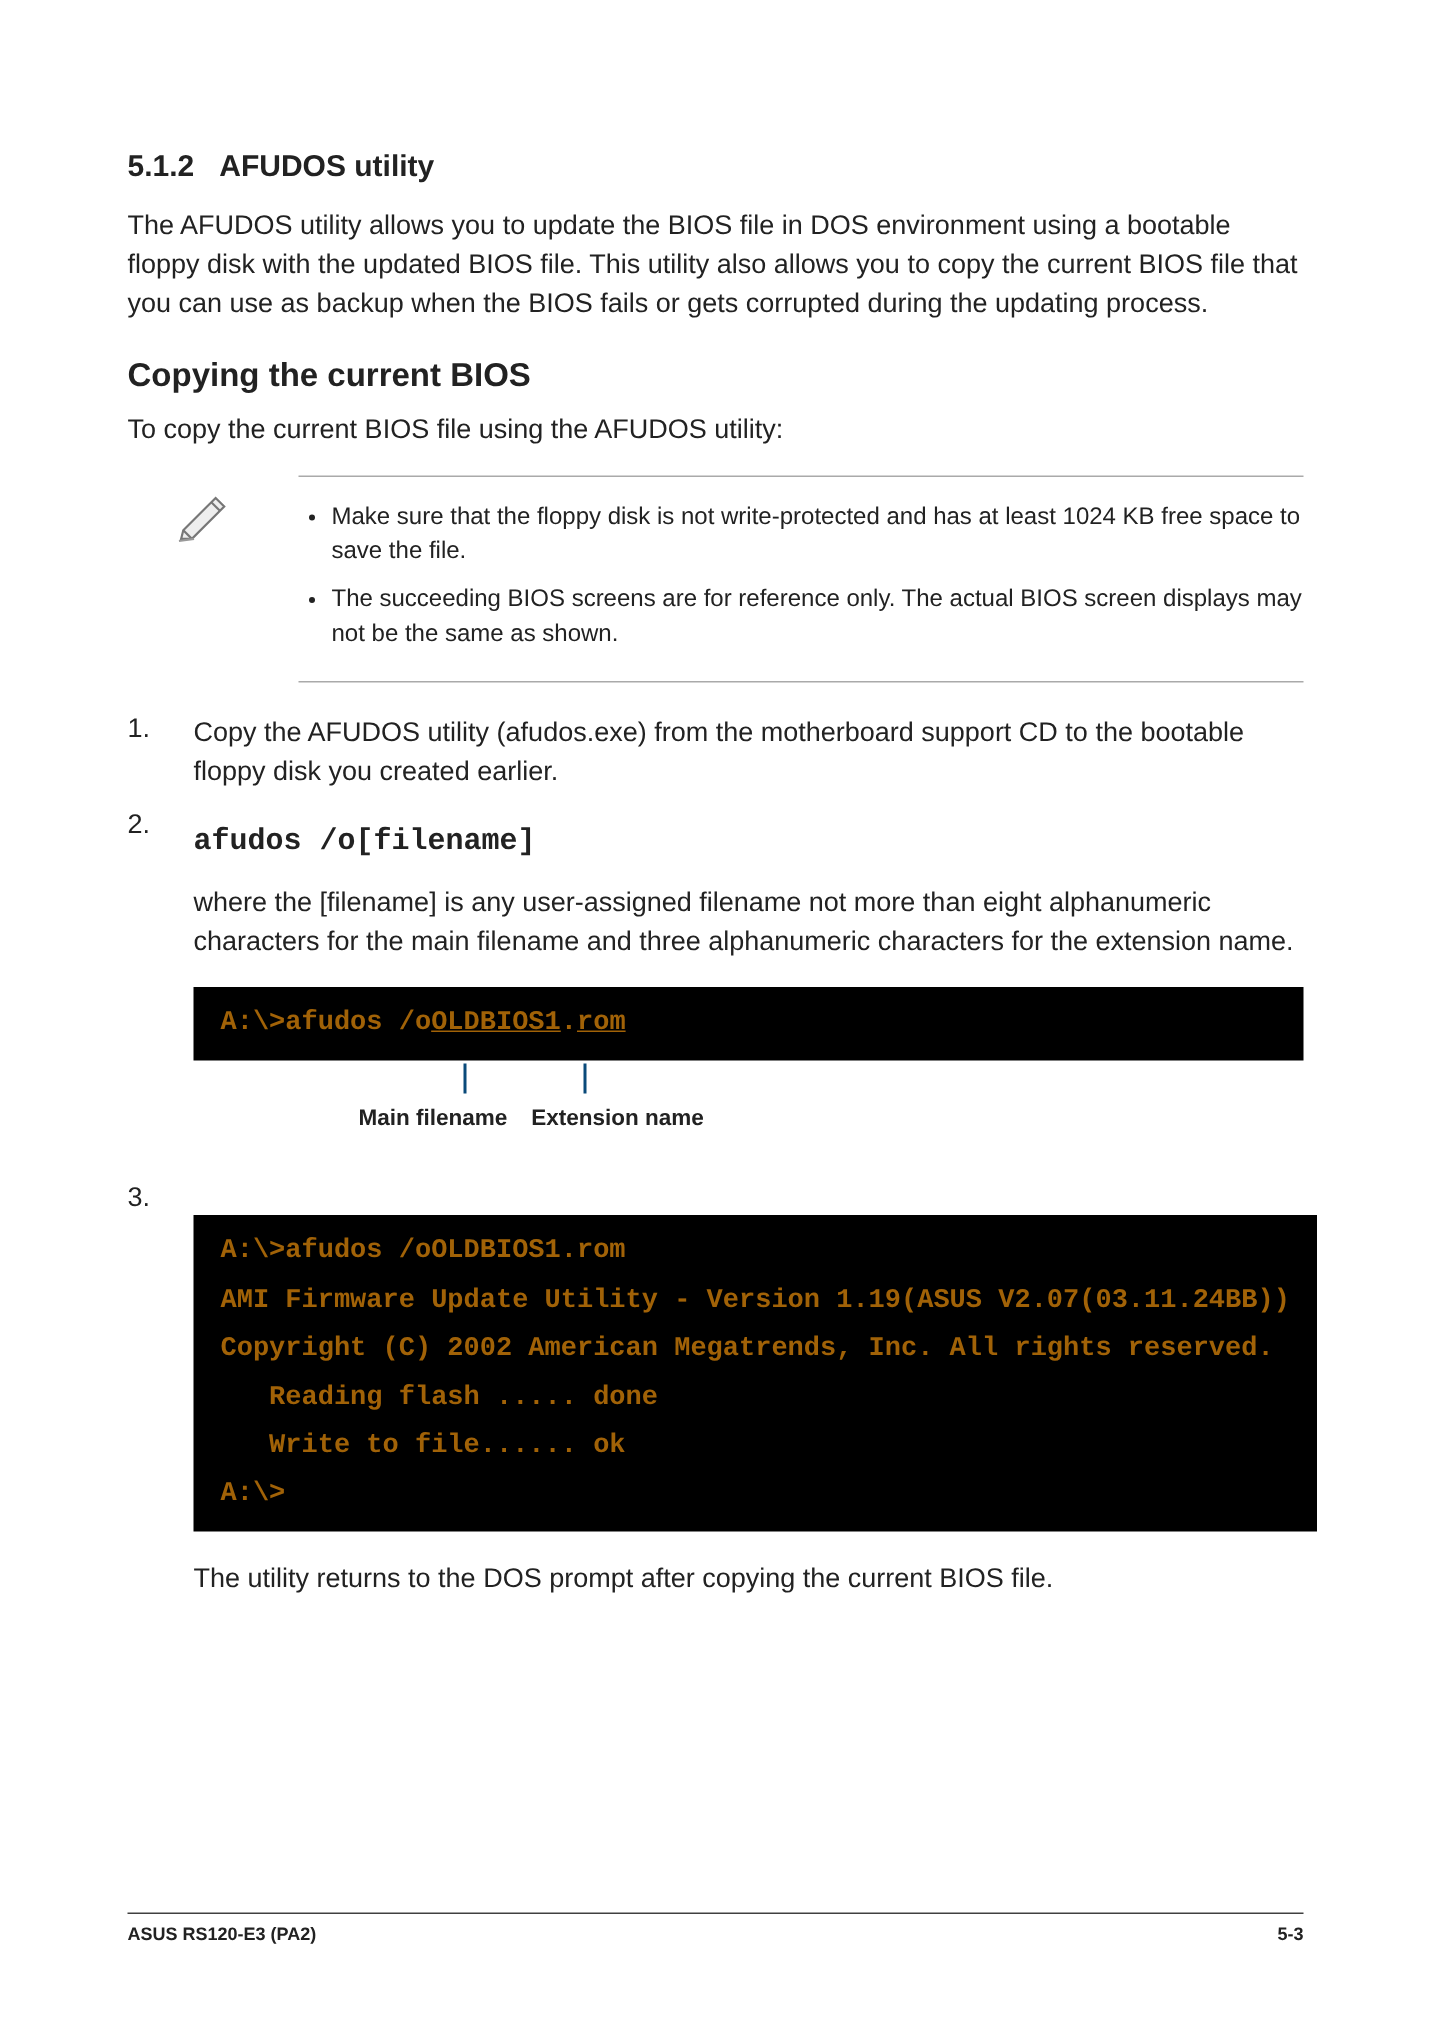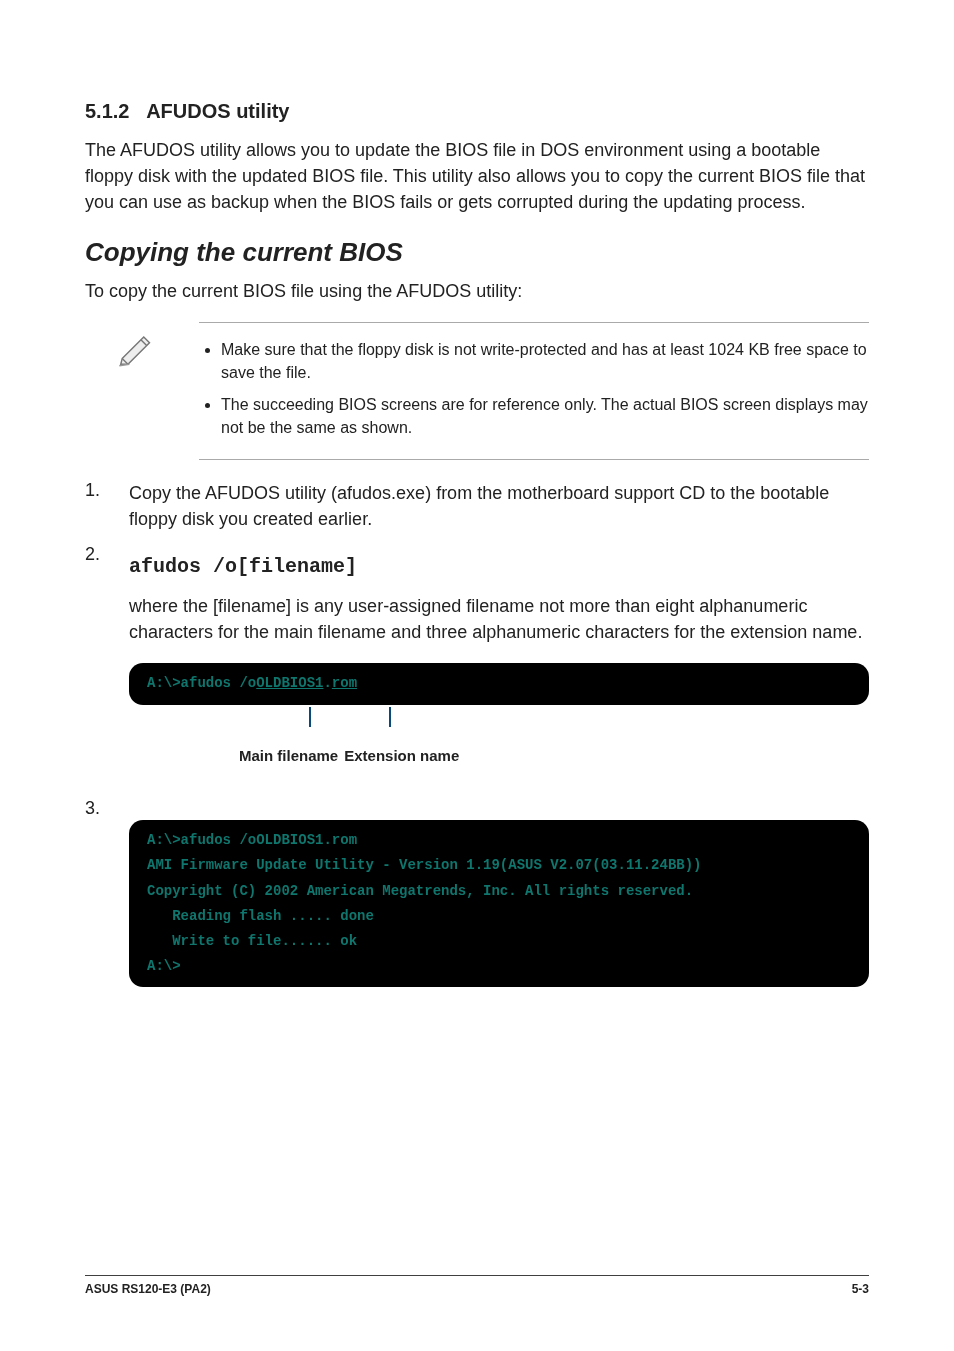--- a/index.html
+++ b/index.html
@@ -20,25 +20,24 @@
     font-size: 20px;
     font-weight: bold;
     margin-bottom: 14px;
   }
   .body-text {
     font-size: 18px;
     line-height: 1.45;
     margin-bottom: 18px;
   }
   .sub-heading {
-    font-size: 26px;
+    font-size: 22px;
     font-weight: bold;
     margin-top: 22px;
     margin-bottom: 10px;
-    font-style: italic;
   }
   .note-block {
     display: flex;
     align-items: flex-start;
     margin: 18px 0 20px 0;
     padding-left: 30px;
     gap: 24px;
   }
   .note-icon {
     flex: 0 0 60px;
@@ -82,39 +81,39 @@
   }
   .code-line {
     font-family: "Courier New", monospace;
     font-weight: bold;
     font-size: 20px;
     margin: 8px 0 12px 0;
     display: block;
   }
   .terminal {
     background: #000000;
-    color: #0f766e;
+    color: #a16207;
     font-family: "Courier New", monospace;
     font-weight: bold;
-    font-size: 14px;
+    font-size: 18px;
     padding: 8px 18px;
     margin: 2px 0 6px 0;
     line-height: 1.8;
     white-space: pre;
-    border-radius: 14px;
+    border-radius: 0;
   }
   .terminal .underline {
     text-decoration: underline;
   }
   .anno-row {
     display: flex;
     font-size: 15px;
     font-weight: bold;
-    margin: 12px 0 20px 110px;
-    gap: 6px;
+    margin: 0 0 20px 110px;
+    gap: 16px;
   }
   .anno-row .label1 {
     position: relative;
   }
   .anno-row .label2 {
     position: relative;
   }
   .connector-group {
     position: relative;
     height: 22px;
@@ -215,20 +214,21 @@
     <span class="num">3.</span>
     <div class="content">
 
       <div class="terminal" style="margin-top:22px;">A:\&gt;afudos /oOLDBIOS1.rom
 AMI Firmware Update Utility - Version 1.19(ASUS V2.07(03.11.24BB))
 Copyright (C) 2002 American Megatrends, Inc. All rights reserved.
    Reading flash ..... done
    Write to file...... ok
 A:\&gt;</div>
 
+      <p style="margin-top:18px; font-size:18px; line-height:1.45;">The utility returns to the DOS prompt after copying the current BIOS file.</p>
     </div>
   </li>
 </ol>
 
 <div class="footer">
   <span>ASUS RS120-E3 (PA2)</span>
   <span>5-3</span>
 </div>
 
 </body></html>

